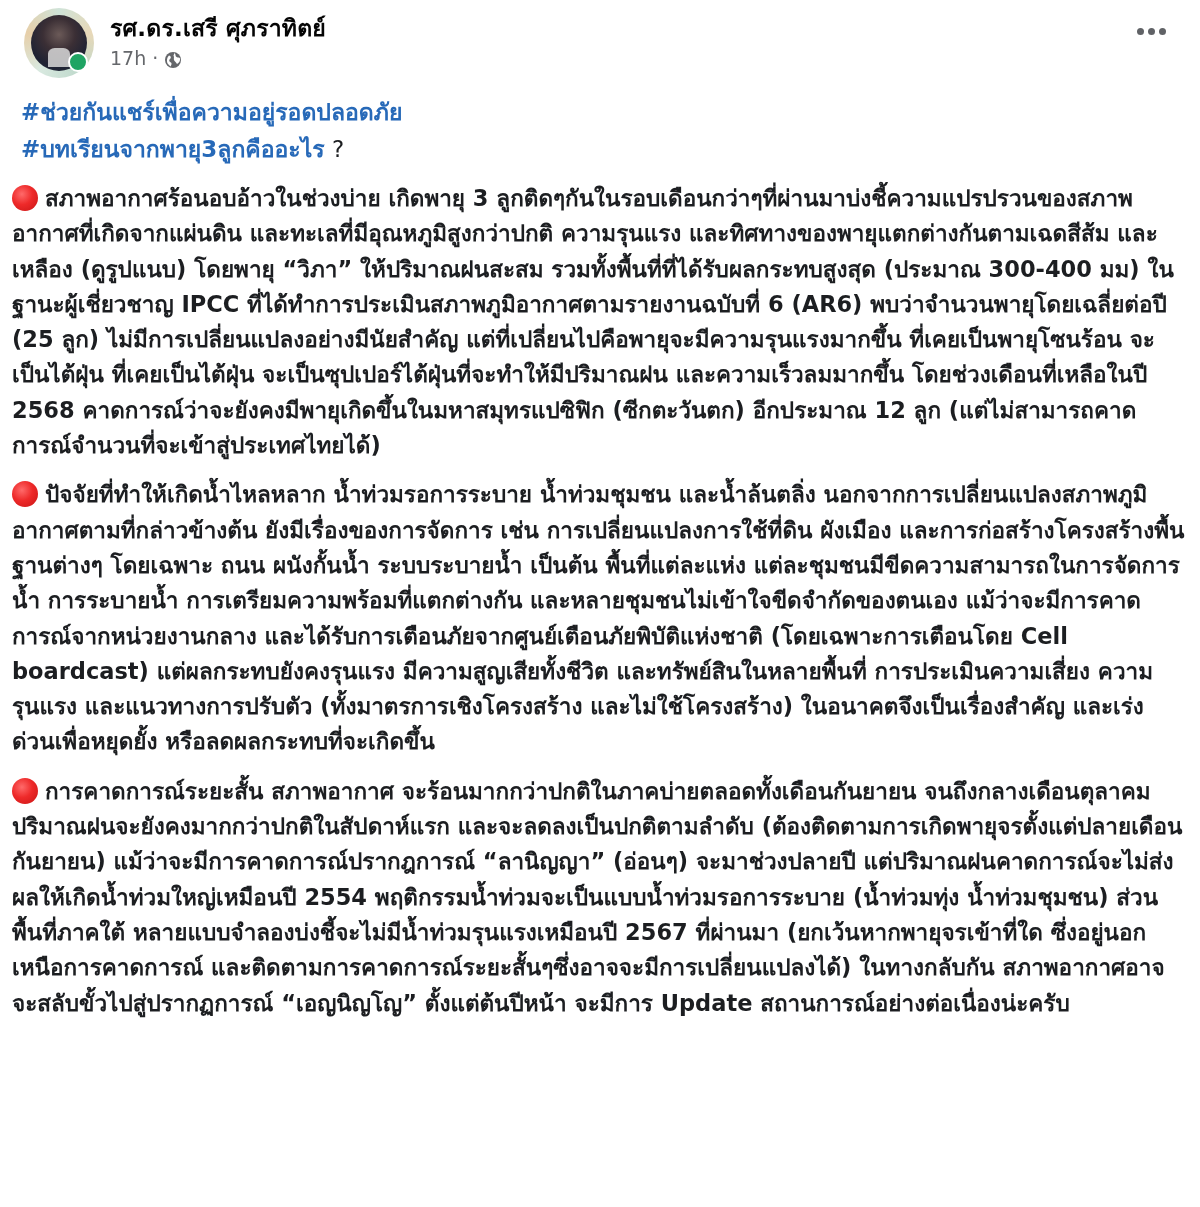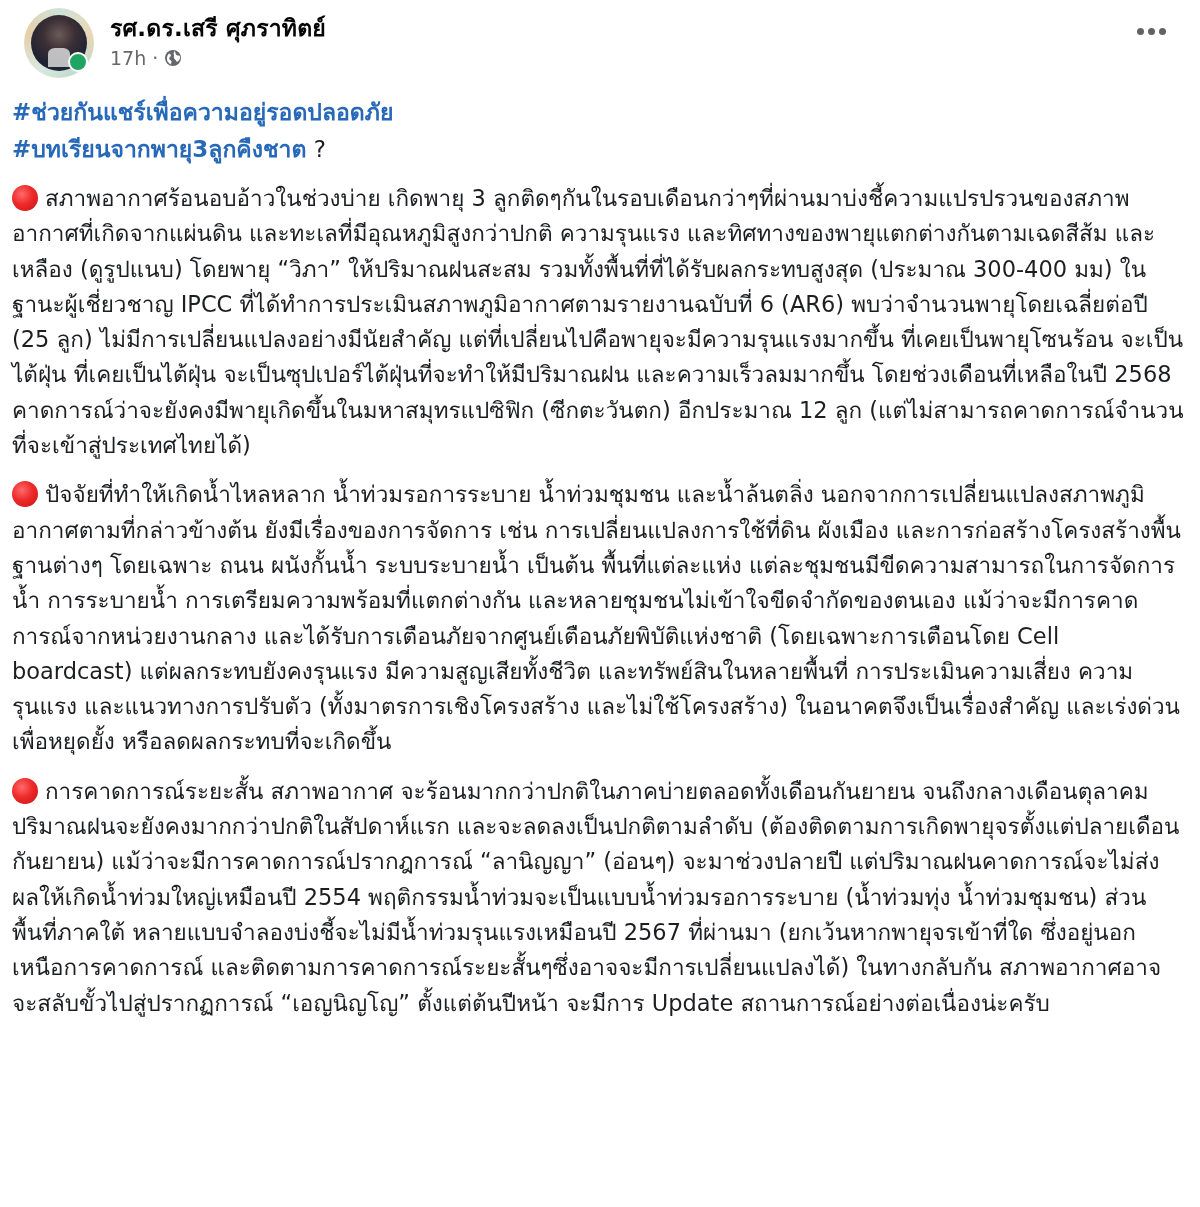--- a/index.html
+++ b/index.html
@@ -72,21 +72,21 @@
       font-size: 23px;
       font-weight: bold;
       color: #050505;
       letter-spacing: 0.2px;
     }
     .meta {
       position: absolute;
       left: 98px;
       top: 47px;
       display: flex;
-      align-items: center;
+      align-items: flex-end;
       font-size: 19px;
       color: #65676b;
     }
     .meta .dot {
       margin: 0 6px;
     }
     .globe-icon {
       width: 18px;
       height: 18px;
       display: inline-block;
@@ -105,37 +105,39 @@
       border-radius: 50%;
       background: #606266;
       display: block;
     }
     .hashtags {
       margin-top: 2px;
       font-size: 23px;
       line-height: 36.5px;
       font-weight: bold;
       color: #2769b8;
+      margin-left: 9px;
     }
     .hashtag-line a {
       color: #2769b8;
       text-decoration: none;
       cursor: pointer;
     }
     .hashtag-line .plain {
       font-weight: normal;
       color: #1c1e21;
     }
     .paragraph {
       margin-top: 14px;
       font-size: 22.5px;
       line-height: 35.3px;
       color: #1c1e21;
       text-align: left;
       word-break: break-word;
+      font-weight: bold;
     }
     .paragraph:first-of-type {
       margin-top: 14px;
     }
     .red-dot {
       display: inline-block;
       width: 26px;
       height: 26px;
       border-radius: 50%;
       background: radial-gradient(circle at 38% 35%, #ff6a6a 0%, #ee2a2a 45%, #c81414 100%);
@@ -173,21 +175,21 @@
       <span></span>
       <span></span>
     </div>
   </div>
 
   <div class="hashtags">
     <div class="hashtag-line">
       <a>#ช่วยกันแชร์เพื่อความอยู่รอดปลอดภัย</a><span class="plain"></span>
     </div>
     <div class="hashtag-line">
-      <a>#บทเรียนจากพายุ3ลูกคืงชาต</a><span class="plain"> ?</span>
+      <a>#บทเรียนจากพายุ3ลูกคืออะไร</a><span class="plain"> ?</span>
     </div>
   </div>
 
   <div class="paragraph">
     <span class="red-dot"></span><span>สภาพอากาศร้อนอบอ้าวในช่วงบ่าย เกิดพายุ 3 ลูกติดๆกันในรอบเดือนกว่าๆที่ผ่านมาบ่งชี้ความแปรปรวนของสภาพอากาศที่เกิดจากแผ่นดิน และทะเลที่มีอุณหภูมิสูงกว่าปกติ ความรุนแรง และทิศทางของพายุแตกต่างกันตามเฉดสีส้ม และเหลือง (ดูรูปแนบ) โดยพายุ “วิภา” ให้ปริมาณฝนสะสม รวมทั้งพื้นที่ที่ได้รับผลกระทบสูงสุด (ประมาณ 300-400 มม)  ในฐานะผู้เชี่ยวชาญ IPCC ที่ได้ทำการประเมินสภาพภูมิอากาศตามรายงานฉบับที่ 6 (AR6) พบว่าจำนวนพายุโดยเฉลี่ยต่อปี (25 ลูก) ไม่มีการเปลี่ยนแปลงอย่างมีนัยสำคัญ แต่ที่เปลี่ยนไปคือพายุจะมีความรุนแรงมากขึ้น ที่เคยเป็นพายุโซนร้อน จะเป็นไต้ฝุ่น ที่เคยเป็นไต้ฝุ่น จะเป็นซุปเปอร์ไต้ฝุ่นที่จะทำให้มีปริมาณฝน และความเร็วลมมากขึ้น  โดยช่วงเดือนที่เหลือในปี 2568 คาดการณ์ว่าจะยังคงมีพายุเกิดขึ้นในมหาสมุทรแปซิฟิก (ซีกตะวันตก) อีกประมาณ 12 ลูก (แต่ไม่สามารถคาดการณ์จำนวนที่จะเข้าสู่ประเทศไทยได้)</span>
   </div>
 
   <div class="paragraph">
     <span class="red-dot"></span><span>ปัจจัยที่ทำให้เกิดน้ำไหลหลาก น้ำท่วมรอการระบาย น้ำท่วมชุมชน และน้ำล้นตลิ่ง นอกจากการเปลี่ยนแปลงสภาพภูมิอากาศตามที่กล่าวข้างต้น ยังมีเรื่องของการจัดการ เช่น การเปลี่ยนแปลงการใช้ที่ดิน ผังเมือง และการก่อสร้างโครงสร้างพื้นฐานต่างๆ โดยเฉพาะ ถนน ผนังกั้นน้ำ ระบบระบายน้ำ เป็นต้น พื้นที่แต่ละแห่ง แต่ละชุมชนมีขีดความสามารถในการจัดการน้ำ การระบายน้ำ การเตรียมความพร้อมที่แตกต่างกัน และหลายชุมชนไม่เข้าใจขีดจำกัดของตนเอง แม้ว่าจะมีการคาดการณ์จากหน่วยงานกลาง และได้รับการเตือนภัยจากศูนย์เตือนภัยพิบัติแห่งชาติ (โดยเฉพาะการเตือนโดย Cell boardcast) แต่ผลกระทบยังคงรุนแรง มีความสูญเสียทั้งชีวิต และทรัพย์สินในหลายพื้นที่ การประเมินความเสี่ยง ความรุนแรง และแนวทางการปรับตัว (ทั้งมาตรการเชิงโครงสร้าง และไม่ใช้โครงสร้าง) ในอนาคตจึงเป็นเรื่องสำคัญ และเร่งด่วนเพื่อหยุดยั้ง หรือลดผลกระทบที่จะเกิดขึ้น</span>
   </div>

